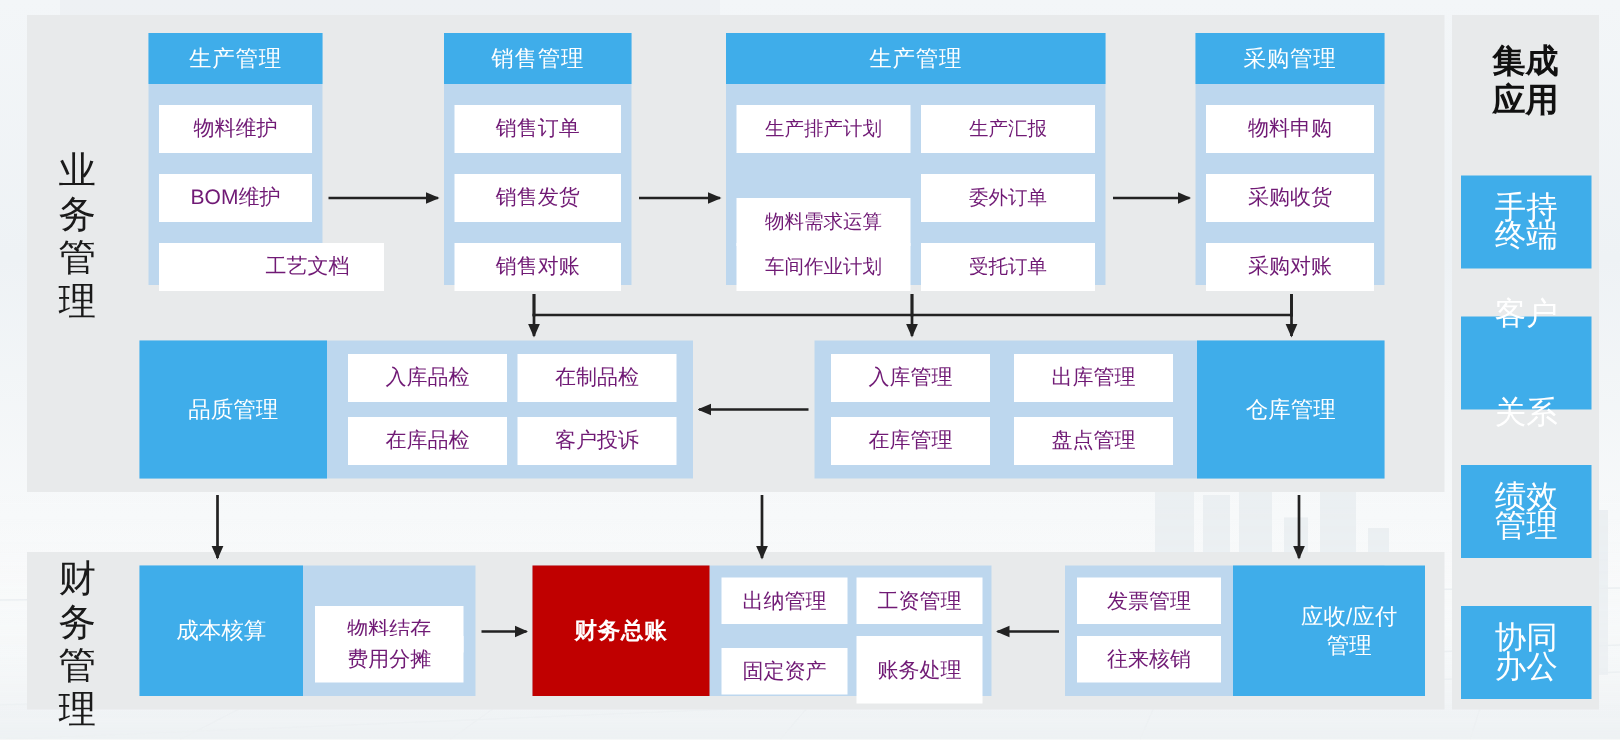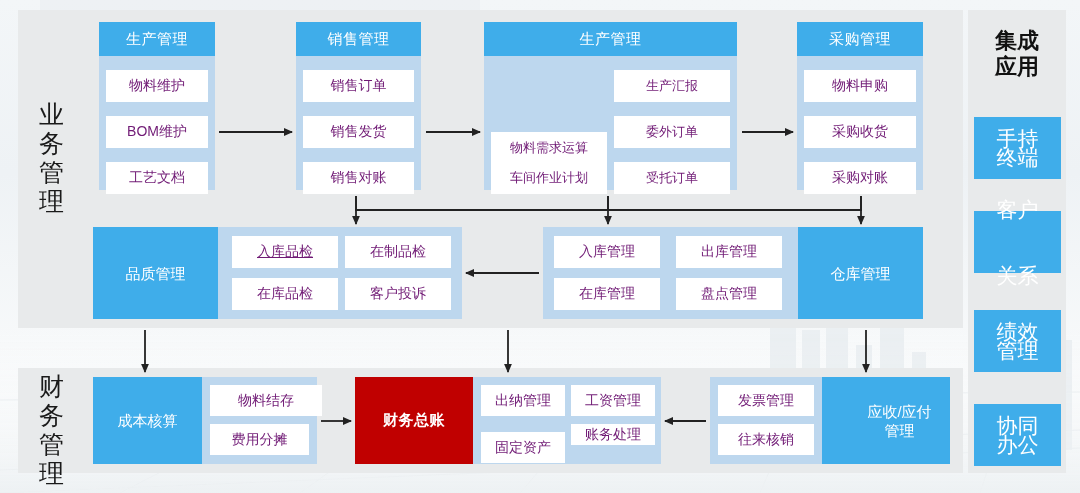--- a/index.html
+++ b/index.html
@@ -99,72 +99,73 @@
   <div class="panel" style="left:18px;top:10px;width:945px;height:318px;"></div>
   <div class="row-label" style="left:30px;top:100px;width:44px;">
     <span style="display:inline-block;"><div>业</div><div>务</div><div>管</div><div>理</div></span>
   </div>
 
   <div class="module" style="left:99px;top:22px;width:116px;height:168px;">
   </div>
   <div class="mod-head" style="left:99px;top:22px;width:116px;height:34px;">生产管理</div>
   <div class="cell" style="left:106px;top:70px;width:102px;height:32px;">物料维护</div>
   <div class="cell" style="left:106px;top:116px;width:102px;height:32px;">BOM维护</div>
-  <div class="cell" style="left:106px;top:162px;width:102px;height:32px;">工艺文档</div>
+  <div class="cell" style="left:106px;top:162px;width:102px;height:32px;padding-left:48px;">工艺文档</div>
 
   <div class="module" style="left:296px;top:22px;width:125px;height:168px;"></div>
   <div class="mod-head" style="left:296px;top:22px;width:125px;height:34px;">销售管理</div>
   <div class="cell" style="left:303px;top:70px;width:111px;height:32px;">销售订单</div>
   <div class="cell" style="left:303px;top:116px;width:111px;height:32px;">销售发货</div>
   <div class="cell" style="left:303px;top:162px;width:111px;height:32px;">销售对账</div>
 
   <div class="module" style="left:484px;top:22px;width:253px;height:168px;"></div>
   <div class="mod-head" style="left:484px;top:22px;width:253px;height:34px;">生产管理</div>
+  <div class="cell small" style="left:491px;top:70px;width:116px;height:32px;">生产排产计划</div>
   <div class="cell small" style="left:614px;top:70px;width:116px;height:32px;">生产汇报</div>
   <div class="cell small" style="left:491px;top:132px;width:116px;height:32px;">物料需求运算</div>
   <div class="cell small" style="left:614px;top:116px;width:116px;height:32px;">委外订单</div>
   <div class="cell small" style="left:491px;top:162px;width:116px;height:32px;">车间作业计划</div>
   <div class="cell small" style="left:614px;top:162px;width:116px;height:32px;">受托订单</div>
 
   <div class="module" style="left:797px;top:22px;width:126px;height:168px;"></div>
   <div class="mod-head" style="left:797px;top:22px;width:126px;height:34px;">采购管理</div>
   <div class="cell" style="left:804px;top:70px;width:112px;height:32px;">物料申购</div>
   <div class="cell" style="left:804px;top:116px;width:112px;height:32px;">采购收货</div>
   <div class="cell" style="left:804px;top:162px;width:112px;height:32px;">采购对账</div>
 
   <div class="module" style="left:93px;top:227px;width:369px;height:92px;"></div>
   <div class="mod-side" style="left:93px;top:227px;width:125px;height:92px;">品质管理</div>
-  <div class="cell" style="left:232px;top:236px;width:106px;height:32px;text-decoration:underline;">入库品检</div>
+  <div class="cell" style="left:232px;top:236px;width:106px;height:32px;">入库品检</div>
   <div class="cell" style="left:345px;top:236px;width:106px;height:32px;">在制品检</div>
   <div class="cell" style="left:232px;top:278px;width:106px;height:32px;">在库品检</div>
   <div class="cell" style="left:345px;top:278px;width:106px;height:32px;">客户投诉</div>
 
   <div class="module" style="left:543px;top:227px;width:380px;height:92px;"></div>
   <div class="mod-side" style="left:798px;top:227px;width:125px;height:92px;">仓库管理</div>
   <div class="cell" style="left:554px;top:236px;width:106px;height:32px;">入库管理</div>
   <div class="cell" style="left:676px;top:236px;width:106px;height:32px;">出库管理</div>
   <div class="cell" style="left:554px;top:278px;width:106px;height:32px;">在库管理</div>
   <div class="cell" style="left:676px;top:278px;width:106px;height:32px;">盘点管理</div>
 
   <div class="panel" style="left:18px;top:368px;width:945px;height:105px;"></div>
   <div class="row-label" style="left:30px;top:372px;width:44px;">
     <span style="display:inline-block;"><div>财</div><div>务</div><div>管</div><div>理</div></span>
   </div>
 
   <div class="module" style="left:93px;top:377px;width:224px;height:87px;"></div>
   <div class="mod-side" style="left:93px;top:377px;width:109px;height:87px;">成本核算</div>
-  <div class="cell" style="left:210px;top:385px;width:112px;height:31px;">物料结存</div>
+  <div class="cell" style="left:210px;top:404px;width:99px;height:31px;">物料结存</div>
   <div class="cell" style="left:210px;top:424px;width:99px;height:31px;">费用分摊</div>
 
   <div class="module" style="left:355px;top:377px;width:306px;height:87px;"></div>
   <div class="mod-head red" style="left:355px;top:377px;width:118px;height:87px;">财务总账</div>
   <div class="cell" style="left:481px;top:385px;width:84px;height:31px;">出纳管理</div>
   <div class="cell" style="left:571px;top:385px;width:84px;height:31px;">工资管理</div>
   <div class="cell" style="left:481px;top:432px;width:84px;height:31px;">固定资产</div>
-  <div class="cell" style="left:571px;top:424px;width:84px;height:21px;">账务处理</div>
+  <div class="cell" style="left:571px;top:424px;width:84px;height:45px;">账务处理</div>
 
   <div class="module" style="left:710px;top:377px;width:213px;height:87px;"></div>
   <div class="mod-side" style="left:822px;top:377px;width:101px;height:87px;flex-direction:column;padding-left:27px;">
     <span>应收/应付</span>
     <span>管理</span>
   </div>
   <div class="cell" style="left:718px;top:385px;width:96px;height:31px;">发票管理</div>
   <div class="cell" style="left:718px;top:424px;width:96px;height:31px;">往来核销</div>
 
   <div id="intPanel" style="left:968px;top:10px;width:98px;height:463px;"></div>

